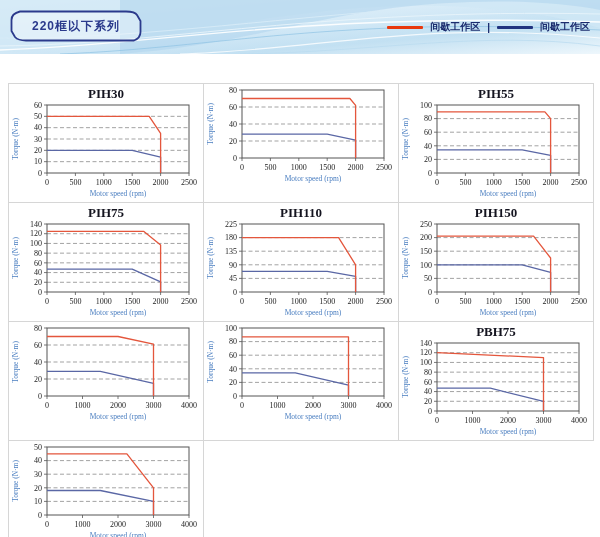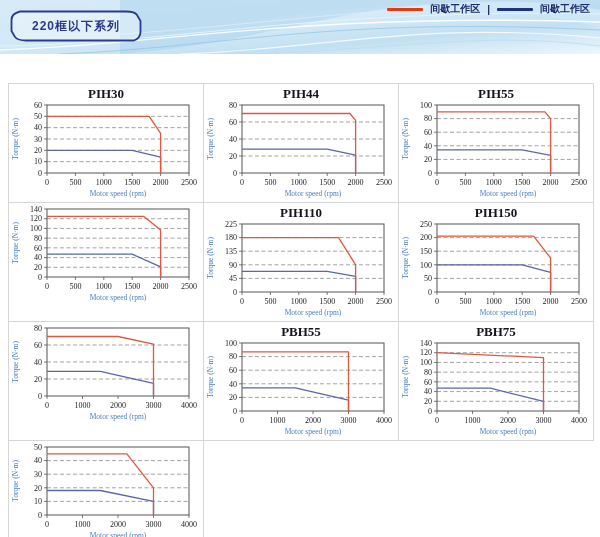--- a/index.html
+++ b/index.html
@@ -17,21 +17,21 @@
     position:absolute;left:10px;top:10px;width:132px;height:32px;
   }
   .series-box svg{position:absolute;left:0;top:0;}
   .series-box .label{
     position:absolute;left:0;top:0;width:132px;height:32px;line-height:32px;
     text-align:center;font-size:12px;font-weight:bold;color:#2b3a8c;
     letter-spacing:1px;
   }
   
   .legend{
-    position:absolute;right:10px;top:2px;height:14px;
+    position:absolute;right:10px;top:20px;height:14px;
     display:flex;align-items:center;gap:7px;
   }
   .legend .swatch{width:36px;height:3px;border-radius:1px;}
   .legend .lab{font-size:10px;font-weight:bold;color:#1c2c6e;white-space:nowrap;}
   .legend .sep{font-size:10px;font-weight:bold;color:#1c2c6e;}
   
   #chart-grid{
     position:absolute;left:8px;top:55px;
     display:grid;
     grid-template-columns:repeat(3,195px);
@@ -124,21 +124,20 @@
         <text x="150.60000000000002" y="83.5" text-anchor="middle" class="tick-label">2000</text>
         <line x1="179" y1="72" x2="179" y2="75" stroke="#555555" stroke-width="0.8"></line>
         <text x="179" y="83.5" text-anchor="middle" class="tick-label">2500</text>
         <text x="108" y="95" text-anchor="middle" class="axis-label">Motor speed (rpm)</text>
         <text x="0" y="0" text-anchor="middle" class="axis-label" transform="translate(8 38) rotate(-90)">Torque (N·m)</text>
         <polyline points="37.0,49.3 122.2,49.3 150.6,56.1 150.6,72.0" fill="none" stroke="#5a67a5" stroke-width="1.3" stroke-linejoin="round"></polyline>
         <polyline points="37.0,15.3 139.2,15.3 150.6,32.3 150.6,72.0" fill="none" stroke="#e4563c" stroke-width="1.3" stroke-linejoin="round"></polyline>
       </svg>
     </div>
     <div class="cell">
-      <div class="chart-title">PIH44</div>
       <svg width="192" height="98" viewBox="0 0 192 98">
         <line x1="37" y1="55" x2="179" y2="55" stroke="#999999" stroke-width="0.9" stroke-dasharray="4 2.5"></line>
         <line x1="37" y1="38" x2="179" y2="38" stroke="#999999" stroke-width="0.9" stroke-dasharray="4 2.5"></line>
         <line x1="37" y1="21" x2="179" y2="21" stroke="#999999" stroke-width="0.9" stroke-dasharray="4 2.5"></line>
         <rect x="37" y="4" width="142" height="68" fill="none" stroke="#555555" stroke-width="1"></rect>
         <line x1="34" y1="72" x2="37" y2="72" stroke="#555555" stroke-width="0.8"></line>
         <text x="32" y="74.7" text-anchor="end" class="tick-label">0</text>
         <line x1="34" y1="55" x2="37" y2="55" stroke="#555555" stroke-width="0.8"></line>
         <text x="32" y="57.7" text-anchor="end" class="tick-label">20</text>
         <line x1="34" y1="38" x2="37" y2="38" stroke="#555555" stroke-width="0.8"></line>
@@ -197,20 +196,21 @@
         <text x="150.60000000000002" y="83.5" text-anchor="middle" class="tick-label">2000</text>
         <line x1="179" y1="72" x2="179" y2="75" stroke="#555555" stroke-width="0.8"></line>
         <text x="179" y="83.5" text-anchor="middle" class="tick-label">2500</text>
         <text x="108" y="95" text-anchor="middle" class="axis-label">Motor speed (rpm)</text>
         <text x="0" y="0" text-anchor="middle" class="axis-label" transform="translate(8 38) rotate(-90)">Torque (N·m)</text>
         <polyline points="37.0,48.9 122.2,48.9 150.6,54.3 150.6,72.0" fill="none" stroke="#5a67a5" stroke-width="1.3" stroke-linejoin="round"></polyline>
         <polyline points="37.0,10.8 144.9,10.8 150.6,17.6 150.6,72.0" fill="none" stroke="#e4563c" stroke-width="1.3" stroke-linejoin="round"></polyline>
       </svg>
     </div>
     <div class="cell">
+      <div class="chart-title">PIH75</div>
       <svg width="192" height="98" viewBox="0 0 192 98">
         <line x1="37" y1="62.285714285714285" x2="179" y2="62.285714285714285" stroke="#999999" stroke-width="0.9" stroke-dasharray="4 2.5"></line>
         <line x1="37" y1="52.57142857142857" x2="179" y2="52.57142857142857" stroke="#999999" stroke-width="0.9" stroke-dasharray="4 2.5"></line>
         <line x1="37" y1="42.85714285714286" x2="179" y2="42.85714285714286" stroke="#999999" stroke-width="0.9" stroke-dasharray="4 2.5"></line>
         <line x1="37" y1="33.142857142857146" x2="179" y2="33.142857142857146" stroke="#999999" stroke-width="0.9" stroke-dasharray="4 2.5"></line>
         <line x1="37" y1="23.42857142857143" x2="179" y2="23.42857142857143" stroke="#999999" stroke-width="0.9" stroke-dasharray="4 2.5"></line>
         <line x1="37" y1="13.714285714285715" x2="179" y2="13.714285714285715" stroke="#999999" stroke-width="0.9" stroke-dasharray="4 2.5"></line>
         <rect x="37" y="4" width="142" height="68" fill="none" stroke="#555555" stroke-width="1"></rect>
         <line x1="34" y1="72" x2="37" y2="72" stroke="#555555" stroke-width="0.8"></line>
         <text x="32" y="74.7" text-anchor="end" class="tick-label">0</text>
@@ -348,21 +348,20 @@
         <text x="143.5" y="83.5" text-anchor="middle" class="tick-label">3000</text>
         <line x1="179" y1="72" x2="179" y2="75" stroke="#555555" stroke-width="0.8"></line>
         <text x="179" y="83.5" text-anchor="middle" class="tick-label">4000</text>
         <text x="108" y="95" text-anchor="middle" class="axis-label">Motor speed (rpm)</text>
         <text x="0" y="0" text-anchor="middle" class="axis-label" transform="translate(8 38) rotate(-90)">Torque (N·m)</text>
         <polyline points="37.0,47.4 90.3,47.4 143.5,59.3 143.5,72.0" fill="none" stroke="#5a67a5" stroke-width="1.3" stroke-linejoin="round"></polyline>
         <polyline points="37.0,12.5 108.0,12.5 143.5,20.2 143.5,72.0" fill="none" stroke="#e4563c" stroke-width="1.3" stroke-linejoin="round"></polyline>
       </svg>
     </div>
     <div class="cell">
-      <div class="chart-title">PBH55</div>
       <svg width="192" height="98" viewBox="0 0 192 98">
         <line x1="37" y1="58.4" x2="179" y2="58.4" stroke="#999999" stroke-width="0.9" stroke-dasharray="4 2.5"></line>
         <line x1="37" y1="44.8" x2="179" y2="44.8" stroke="#999999" stroke-width="0.9" stroke-dasharray="4 2.5"></line>
         <line x1="37" y1="31.200000000000003" x2="179" y2="31.200000000000003" stroke="#999999" stroke-width="0.9" stroke-dasharray="4 2.5"></line>
         <line x1="37" y1="17.599999999999994" x2="179" y2="17.599999999999994" stroke="#999999" stroke-width="0.9" stroke-dasharray="4 2.5"></line>
         <rect x="37" y="4" width="142" height="68" fill="none" stroke="#555555" stroke-width="1"></rect>
         <line x1="34" y1="72" x2="37" y2="72" stroke="#555555" stroke-width="0.8"></line>
         <text x="32" y="74.7" text-anchor="end" class="tick-label">0</text>
         <line x1="34" y1="58.4" x2="37" y2="58.4" stroke="#555555" stroke-width="0.8"></line>
         <text x="32" y="61.1" text-anchor="end" class="tick-label">20</text>

